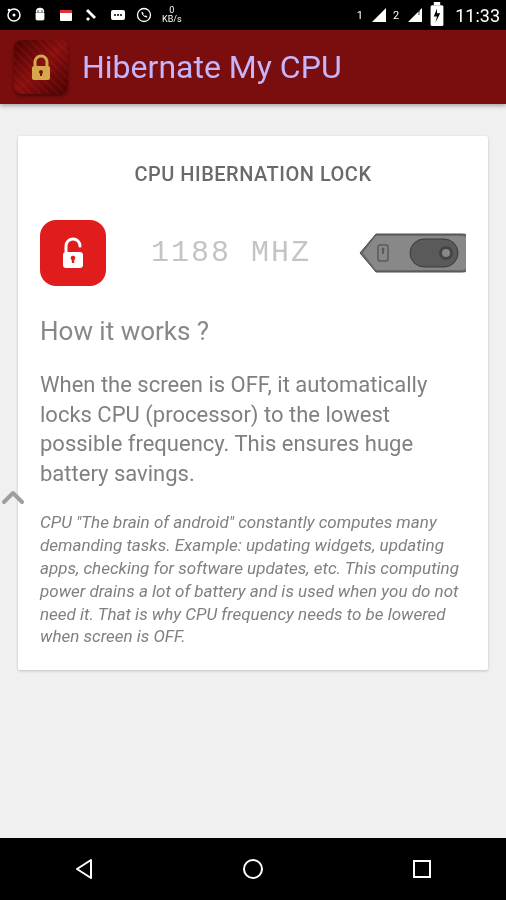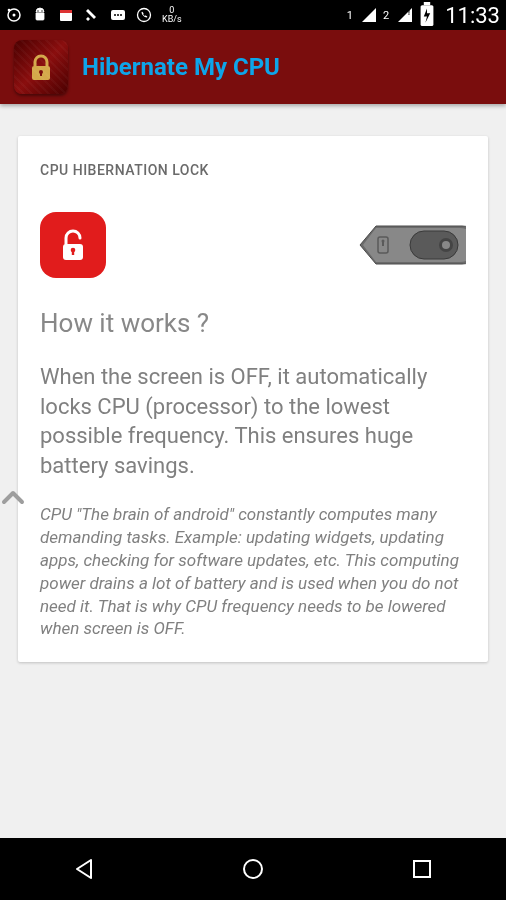--- a/index.html
+++ b/index.html
@@ -18,21 +18,21 @@
   height: 30px;
   display: flex;
   align-items: center;
   padding: 0 6px;
   color: #fff;
   font-size: 13px;
 }
 .status-left { display: flex; gap: 10px; align-items: center; }
 .status-right { margin-left: auto; display: flex; gap: 6px; align-items: center; }
 .status-icon { width: 16px; height: 16px; display: inline-flex; align-items: center; justify-content: center; }
-.status-time { font-size: 22px; font-weight: 400; margin-left: 4px; }
+.status-time { font-size: 18px; font-weight: 400; margin-left: 4px; }
 .data-speed { font-size: 9px; line-height: 9px; text-align: center; }
 .sim-label { font-size: 11px; margin-right: 2px; }
 
 
 .app-bar {
   background: #7a0d0d;
   height: 74px;
   display: flex;
   align-items: center;
   padding: 0 14px;
@@ -50,37 +50,37 @@
   box-shadow: 0 2px 3px rgba(0,0,0,0.4);
   position: relative;
   overflow: hidden;
 }
 .app-icon::before {
   content: "";
   position: absolute;
   inset: 0;
   background: repeating-linear-gradient(45deg, rgba(255,255,255,0.03) 0 2px, transparent 2px 6px);
 }
-.app-title { color: #0ea5e9; font-size: 24px; font-weight: 700; }
+.app-title { color: #c4b5fd; font-size: 32px; font-weight: 400; }
 
 
 .content {
   padding: 32px 18px 0 18px;
 }
 .card {
   background: #fff;
   border-radius: 2px;
   box-shadow: 0 1px 3px rgba(0,0,0,0.2);
   padding: 26px 22px 22px 22px;
   position: relative;
 }
 .card-title {
-  text-align: left;
+  text-align: center;
   color: #6a6a6a;
-  font-size: 14px;
+  font-size: 20px;
   font-weight: 500;
   letter-spacing: 0.5px;
 }
 .hero-row {
   display: flex;
   align-items: center;
   justify-content: space-between;
   margin: 34px 0 30px 0;
 }
 .lock-badge {
@@ -235,20 +235,21 @@
 
     <div class="hero-row">
       <div class="lock-badge">
         <svg width="40" height="40" viewBox="0 0 40 40">
           <path d="M13 19v-6a7 7 0 0 1 14 0" fill="none" stroke="#fff" stroke-width="3" stroke-linecap="round"></path>
           <rect x="10" y="19" width="20" height="16" rx="3" fill="#fff"></rect>
           <circle cx="20" cy="25" r="2.3" fill="#e11c1c"></circle>
           <rect x="18.8" y="25" width="2.4" height="5" fill="#e11c1c"></rect>
         </svg>
       </div>
+      <div class="freq-text">1188 MHZ</div>
       <div class="toggle">
         <svg viewBox="0 0 110 46">
           <path d="M20 4 L106 4 A4 4 0 0 1 106 42 L20 42 L4 23 Z" fill="#6a6a6a" stroke="#4a4a4a" stroke-width="1"></path>
           <path d="M20 6 L104 6 A2 2 0 0 1 104 40 L20 40 L7 23 Z" fill="#888"></path>
           <rect x="54" y="9" width="48" height="28" rx="14" fill="#5a5a5a" stroke="#3a3a3a"></rect>
           <circle cx="90" cy="23" r="7" fill="#444"></circle>
           <circle cx="90" cy="23" r="4" fill="#888"></circle>
           <rect x="22" y="15" width="10" height="16" rx="2" fill="none" stroke="#5a5a5a" stroke-width="1.5"></rect>
           <circle cx="27" cy="19" r="1.5" fill="#5a5a5a"></circle>
           <rect x="26" y="19" width="2" height="5" fill="#5a5a5a"></rect>

